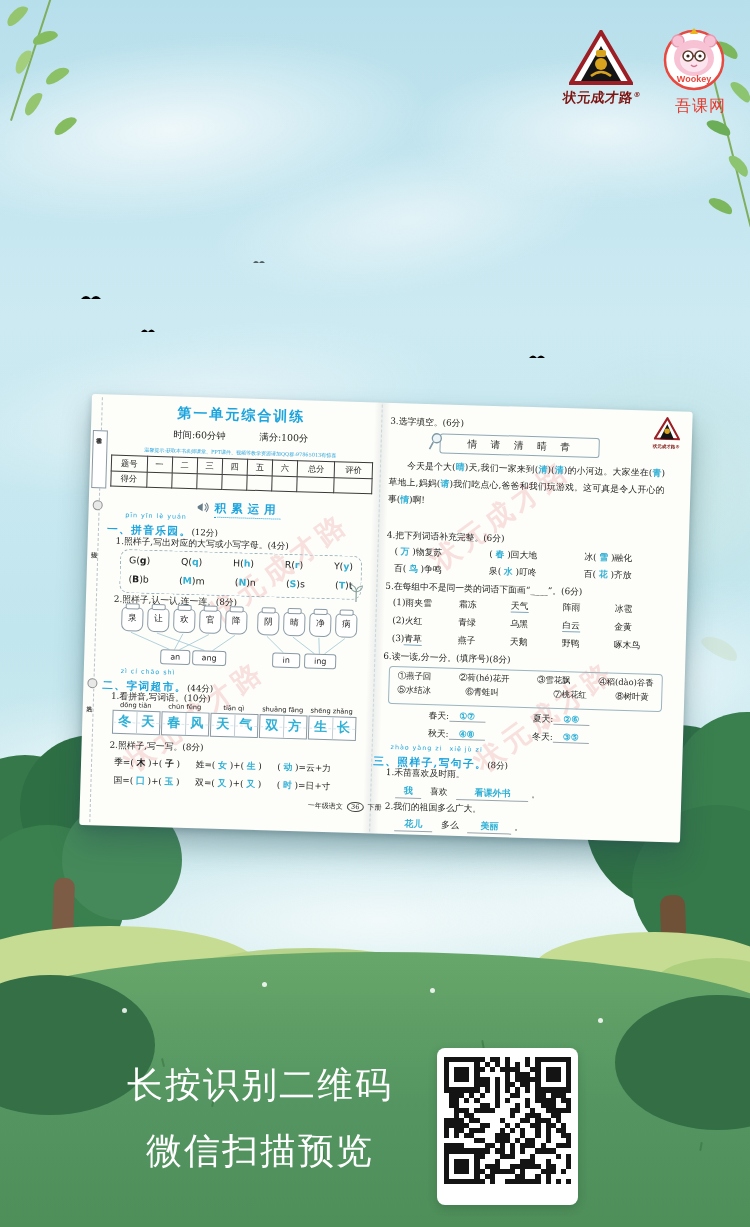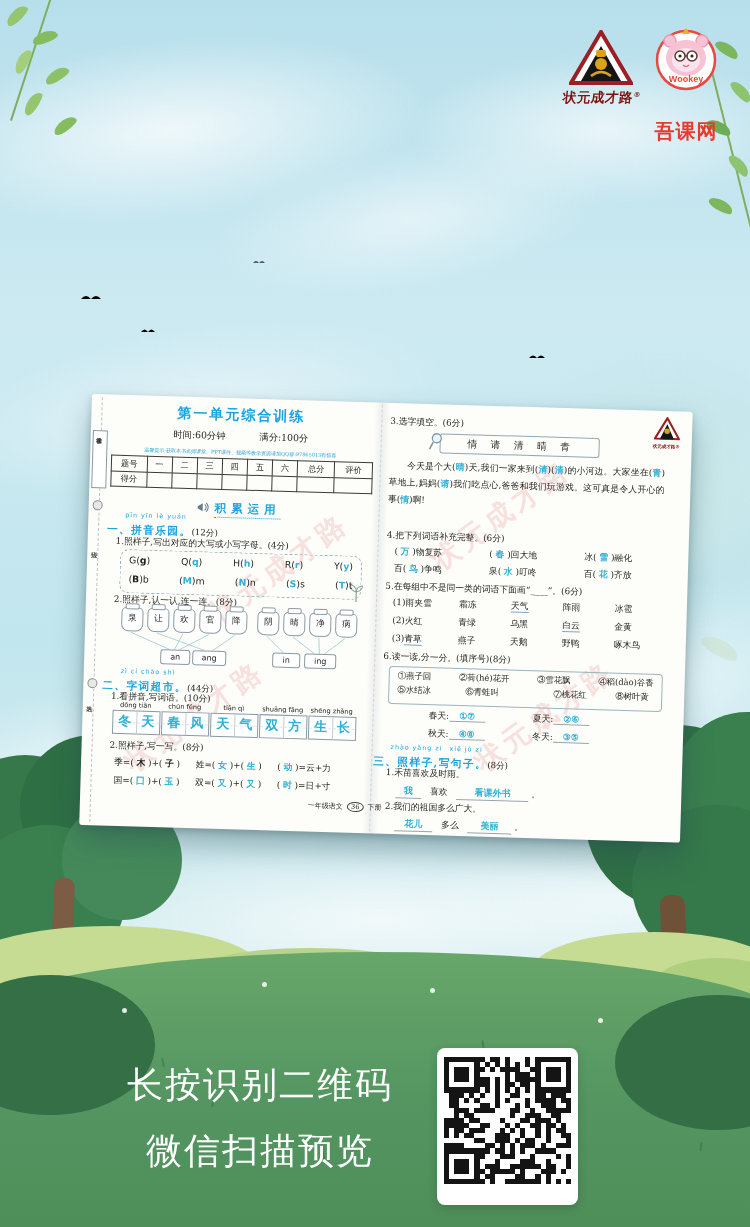--- a/index.html
+++ b/index.html
@@ -46,22 +46,22 @@
   
   #promo{left:95px;top:1052px;width:330px;text-align:center;color:#fff;z-index:6;}
   #promo .pl{font-size:36px;letter-spacing:2px;line-height:66px;white-space:nowrap;}
   #qr-card{left:437px;top:1048px;width:141px;height:157px;background:#fff;border-radius:8px;z-index:6;
     box-shadow:0 3px 8px rgba(30,60,40,.25);}
   #qr{position:absolute;left:7px;top:9px;width:127px;height:127px;}
   
   #logo-zy{left:563px;top:30px;width:75px;text-align:center;z-index:6;}
   #logo-zy .zt{font-size:13.5px;font-weight:bold;color:#7e1511;white-space:nowrap;transform:skewX(-6deg);
     font-family:"DejaVu Serif",serif;letter-spacing:.5px;}
-  #logo-wk{left:646px;top:28px;width:80px;text-align:center;z-index:6;}
-  #logo-wk .wt{font-size:20px;font-weight:bold;color:#e8392c;letter-spacing:1px;white-space:nowrap;margin-top:22px;}
+  #logo-wk{left:646px;top:28px;width:80px;text-align:right;z-index:6;}
+  #logo-wk .wt{font-size:16px;font-weight:normal;color:#e8392c;letter-spacing:1px;white-space:nowrap;}
 </style>
 </head>
 <body>
 
 <div id="stage">
 
   <div class="abs cl" style="left:-90px;top:40px;width:520px;height:180px;opacity:.8;transform:rotate(-6deg);"></div>
   <div class="abs cl" style="left:210px;top:150px;width:400px;height:140px;opacity:.55;transform:rotate(-10deg);"></div>
   <div class="abs cl" style="left:410px;top:55px;width:390px;height:150px;opacity:.7;"></div>
   <div class="abs cl" style="left:-70px;top:330px;width:520px;height:160px;opacity:.55;transform:rotate(-8deg);"></div>

